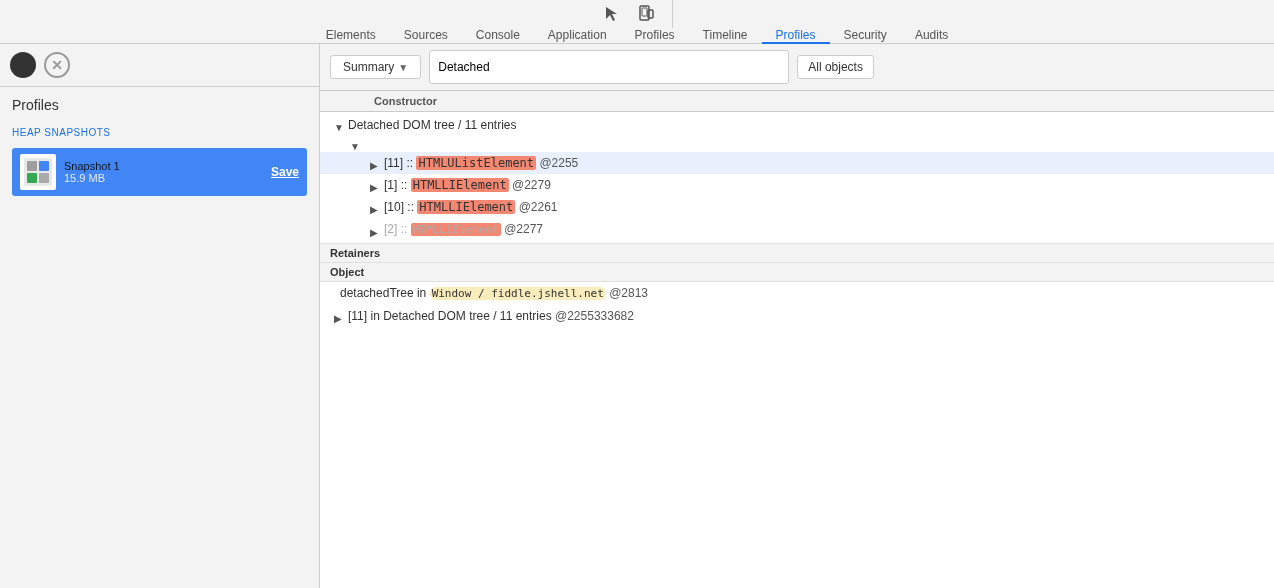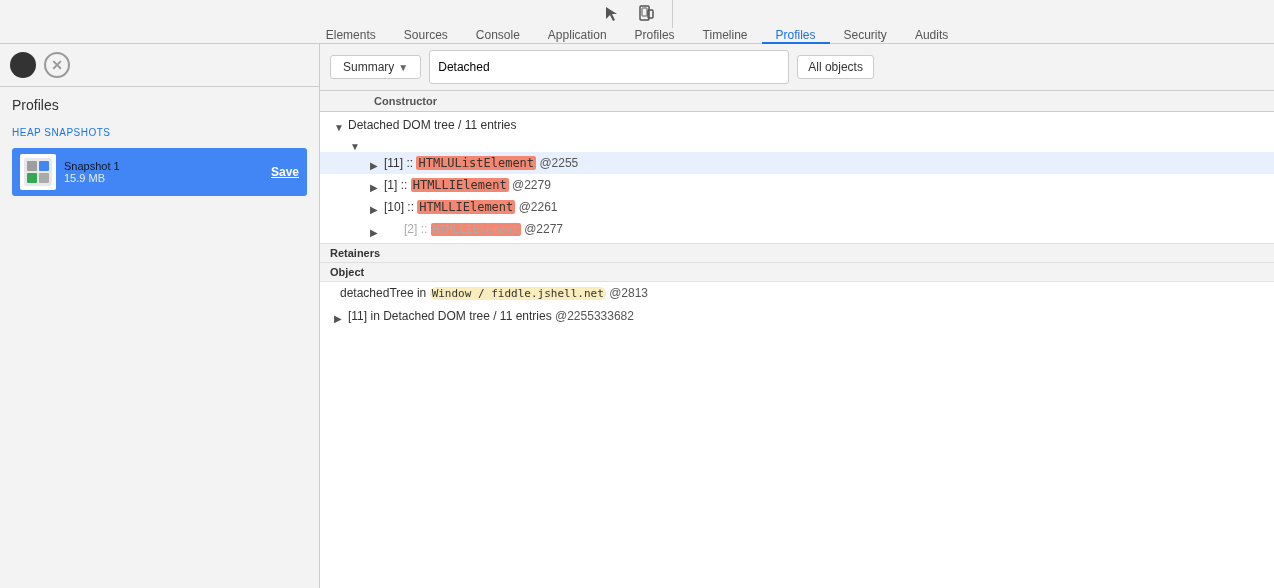--- a/index.html
+++ b/index.html
@@ -420,21 +420,21 @@
 
         <div class="tree-row">
           <span class="tree-indent" style="width:40px;"></span>
           <span class="tree-arrow">▶</span>
           <span>[10] :: <span class="highlight-red">HTMLLIElement</span> <span class="at-id">@2261</span></span>
         </div>
 
         <div class="tree-row truncated">
           <span class="tree-indent" style="width:40px;"></span>
           <span class="tree-arrow">▶</span>
-          <span style="color:#aaa;margin-left:20px;">[2] :: <span style="background:#f48771;border-radius:2px;padding:0 2px;font-family:monospace;font-size:11px;color:#aaa;">HTMLLIElement</span> <span class="at-id">@2277</span></span>
+          <span style="color:#aaa;">[2] :: <span style="background:#f48771;border-radius:2px;padding:0 2px;font-family:monospace;font-size:11px;color:#aaa;">HTMLLIElement</span> <span class="at-id">@2277</span></span>
         </div>
 
       </div>
 
       <div class="section-header divider-row">Retainers</div>
 
       <div class="section-header">Object</div>
 
       <div class="tree-row">
         <span class="tree-indent" style="width:10px;"></span>

